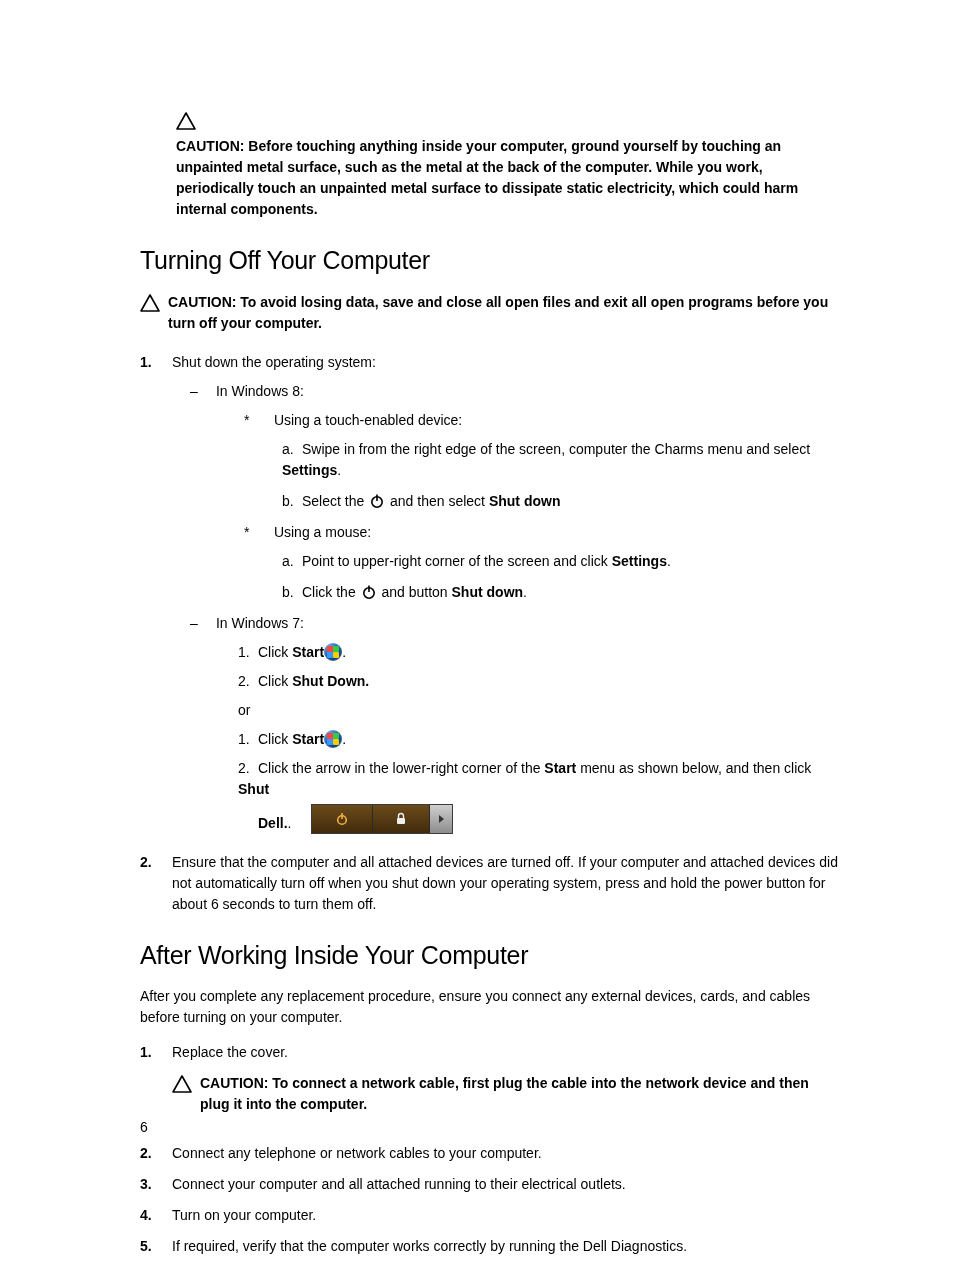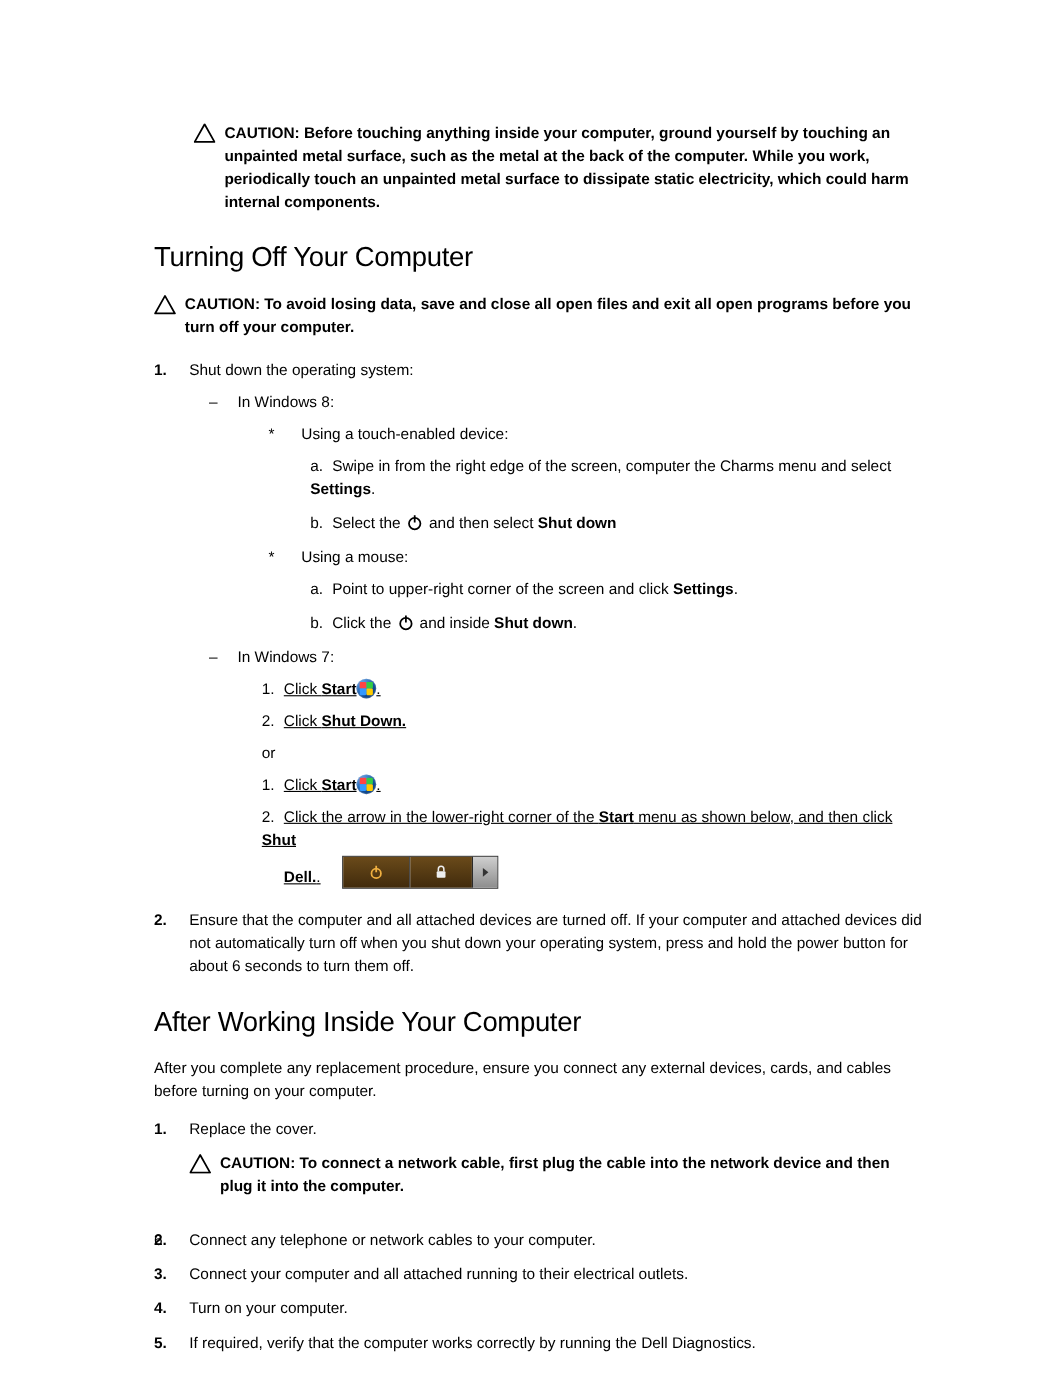--- a/index.html
+++ b/index.html
@@ -23,20 +23,21 @@
     align-items: flex-start;
     margin-bottom: 18px;
   }
   .caution-icon {
     flex: 0 0 auto;
     margin-right: 8px;
     margin-top: 2px;
   }
   .caution-block.indented {
     margin-left: 36px;
+    flex-direction: column;
   }
   .caution-text { font-weight: 700; }
   h2.section-title {
     font-size: 25px;
     font-weight: 400;
     margin: 22px 0 12px 0;
     letter-spacing: -0.3px;
     color: #000;
   }
   ol.numbered {
@@ -86,21 +87,21 @@
   ol.lettered > li { margin-bottom: 10px; }
   ol.lettered > li > .letter {
     display: inline-block;
     width: 20px;
   }
   ol.inner-num {
     list-style: none;
     padding: 0;
     margin: 8px 0 6px 44px;
   }
-  ol.inner-num > li { margin-bottom: 8px; text-decoration: underline; }
+  ol.inner-num > li { margin-bottom: 8px; }
   ol.inner-num > li > .n {
     display: inline-block;
     width: 20px;
   }
   .or-text { margin: 6px 0 6px 44px; }
   .bold { font-weight: 700; }
   .power-glyph svg { vertical-align: -4px; }
   .start-orb {
     display: inline-block;
     width: 18px;
@@ -201,21 +202,21 @@
               <li>
                 <span>Using a mouse:</span>
                 <ol class="lettered">
                   <li>
                     <span class="letter">a.</span><span>Point to upper-right corner of the screen and click </span><span class="bold">Settings</span><span>.</span>
                   </li>
                   <li>
                     <span class="letter">b.</span><span>Click the </span><span class="power-glyph"><svg width="18" height="18" viewBox="0 0 18 18">
                           <circle cx="9" cy="10" r="5.2" fill="none" stroke="#000" stroke-width="1.6"></circle>
                           <line x1="9" y1="2.5" x2="9" y2="9" stroke="#000" stroke-width="1.6"></line>
-                        </svg></span><span> and inside </span><span class="bold">Shut down</span><span>.</span>
+                        </svg></span><span> and button </span><span class="bold">Shut down</span><span>.</span>
                   </li>
                 </ol>
               </li>
             </ul>
           </li>
 
           <li>
             <span>In Windows 7:</span>
             <ol class="inner-num">
               <li>

